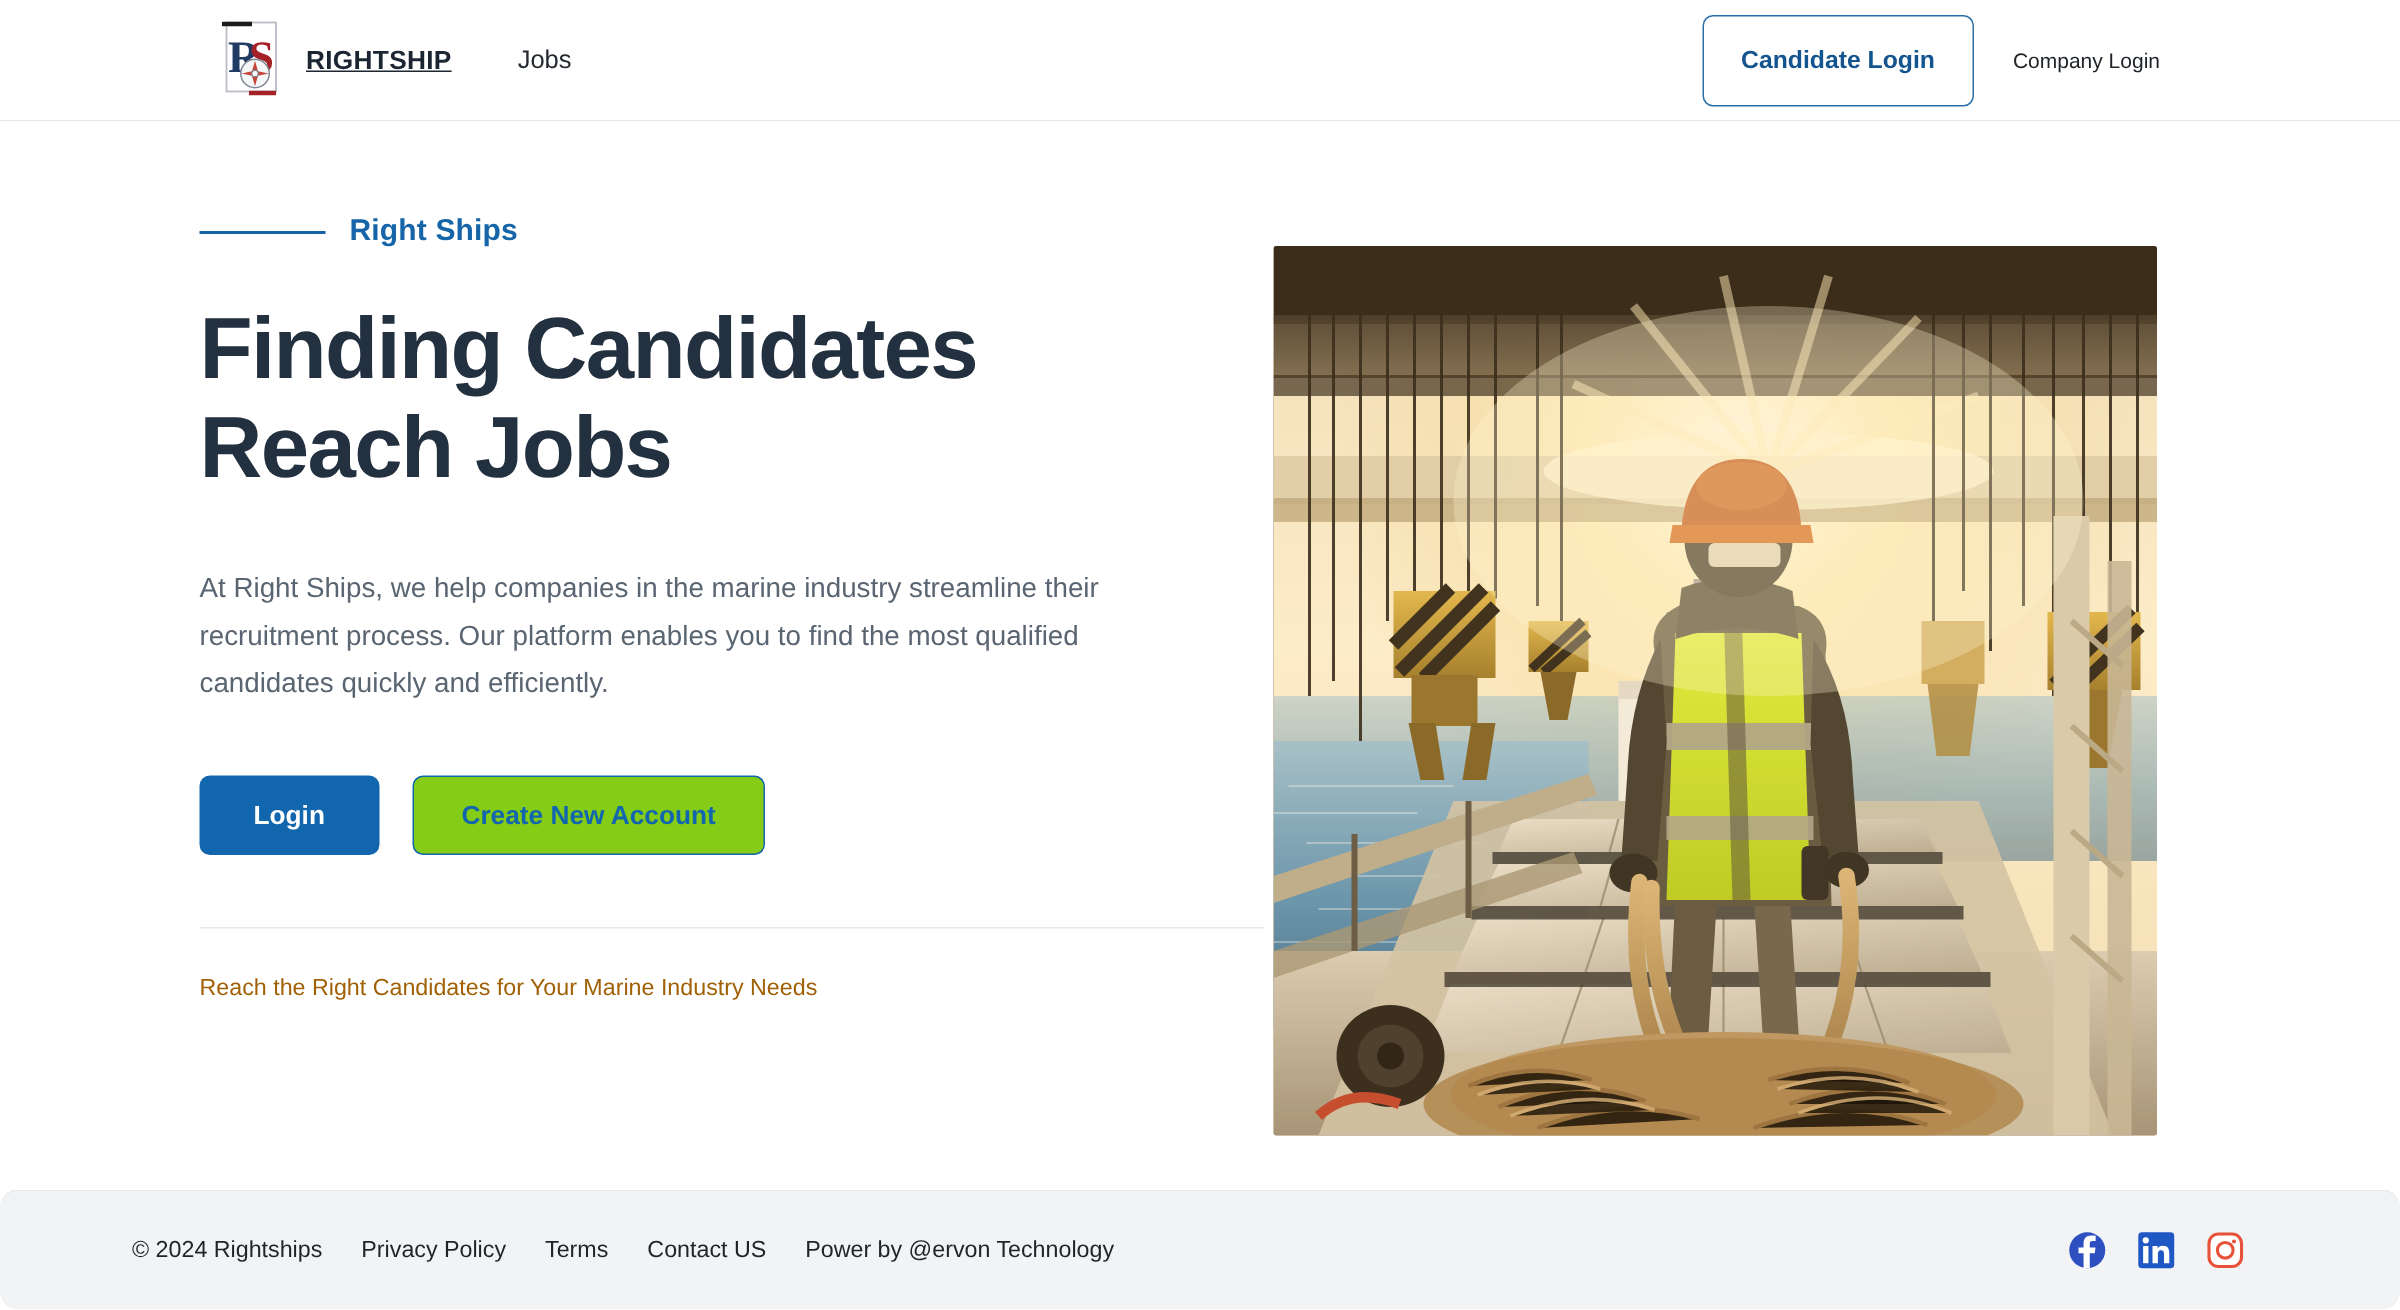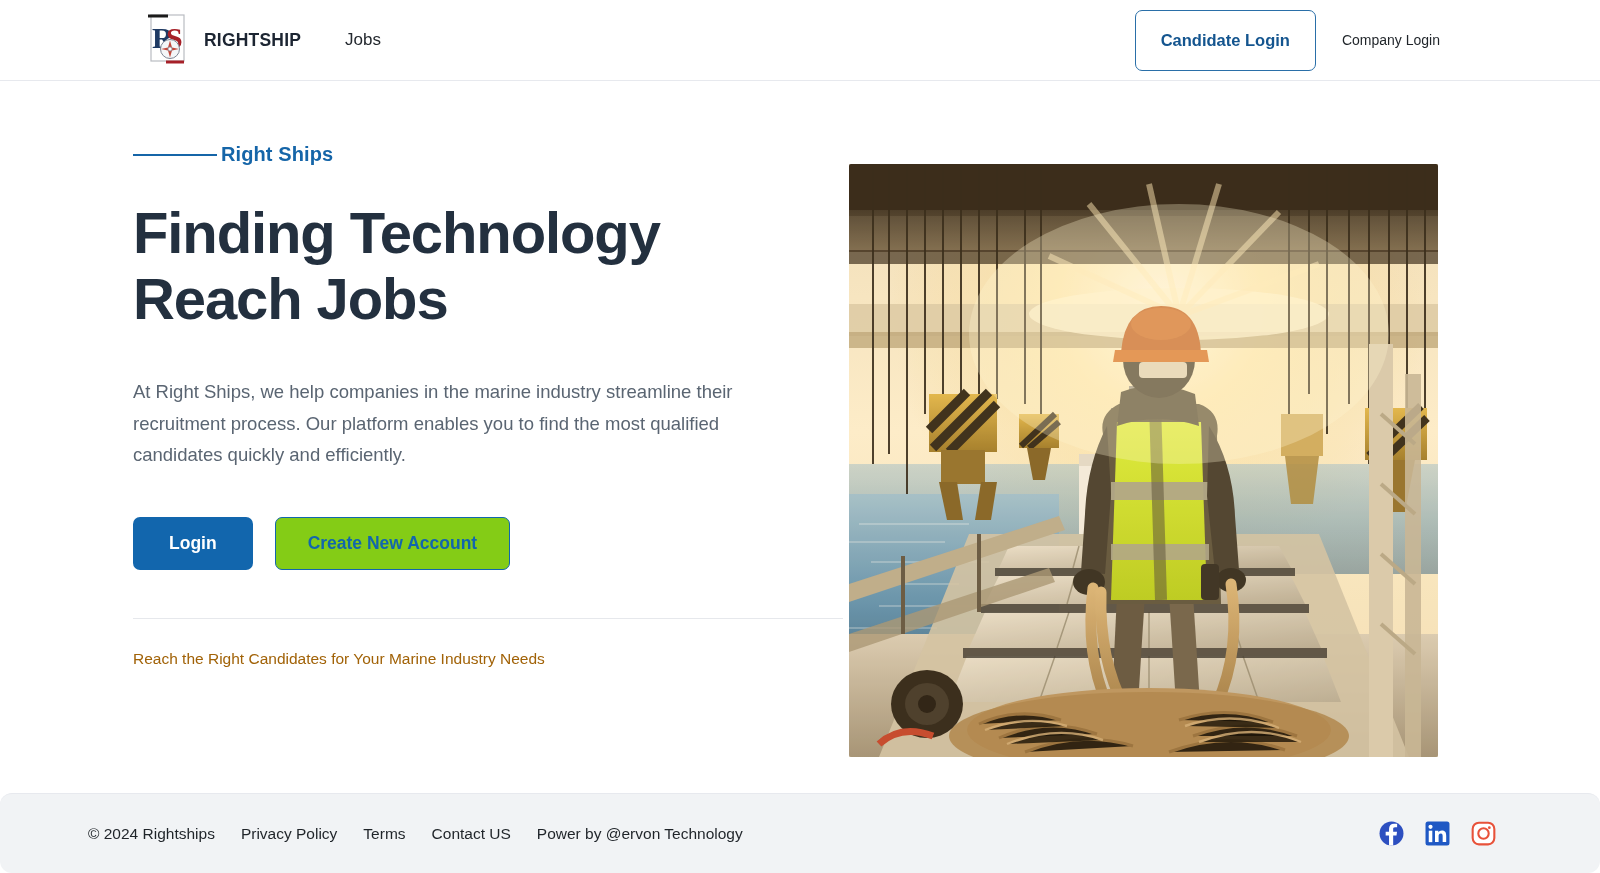--- a/index.html
+++ b/index.html
@@ -49,20 +49,21 @@
     position: relative;
     flex: 0 0 48px;
   }
 
   .brand-name {
     font-size: 17.5px;
     font-weight: bold;
     letter-spacing: 0.2px;
     color: #1c2532;
     white-space: nowrap;
+    text-decoration: underline;
   }
 
   .main-nav {
     display: flex;
     align-items: center;
     margin-left: 36px;
   }
 
   .nav-link {
     font-size: 17px;
@@ -116,21 +117,21 @@
 
   .hero-left {
     width: 716px;
     flex: 0 0 716px;
     padding-top: 0;
   }
 
   .eyebrow {
     display: flex;
     align-items: center;
-    gap: 4px;
+    gap: 16px;
     margin-bottom: 34px;
   }
 
   .eyebrow-rule {
     width: 84px;
     height: 2px;
     background: #1565a8;
     display: block;
   }
 
@@ -311,21 +312,21 @@
     <section class="hero">
 
       <div class="hero-left">
 
         <div class="eyebrow">
           <span class="eyebrow-rule"></span>
           <span class="eyebrow-text">Right Ships</span>
         </div>
 
         <h1 class="hero-title">
-          <span class="line">Finding Technology</span>
+          <span class="line">Finding Candidates</span>
           <span class="line">Reach Jobs</span>
         </h1>
 
         <p class="hero-desc">At Right Ships, we help companies in the marine industry streamline their recruitment process. Our platform enables you to find the most qualified candidates quickly and efficiently.</p>
 
         <div class="hero-cta">
           <button class="btn-login">Login</button>
           <button class="btn-create-account">Create New Account</button>
         </div>
 

